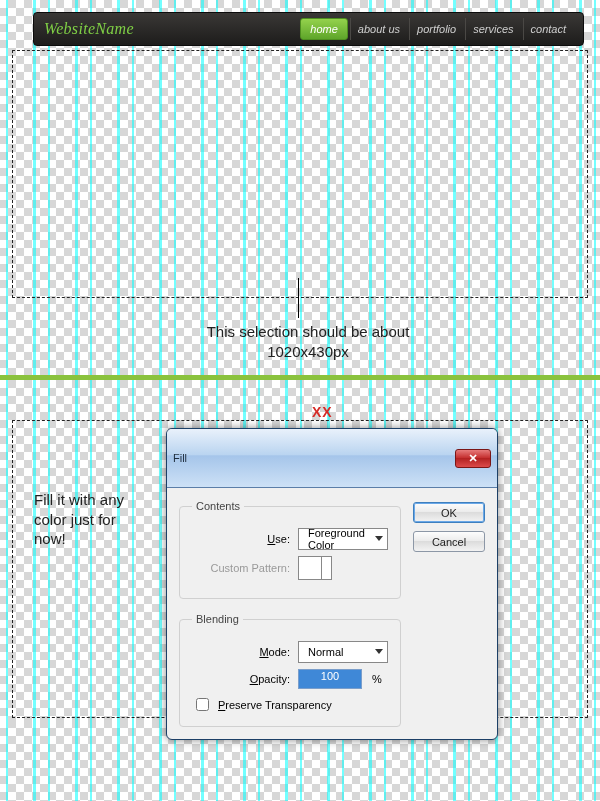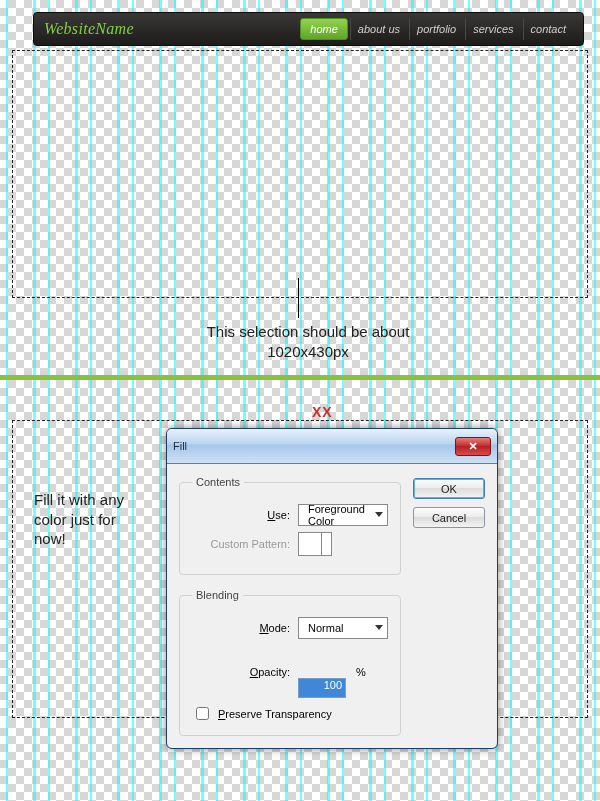--- a/index.html
+++ b/index.html
@@ -99,21 +99,21 @@
     overflow: hidden;
     background: #f0f0f0;
     font-size: 11px;
     color:#000;
   }
   .dlg .titlebar {
     height: 26px;
     background: linear-gradient(#e9f1fb,#b9d4f0 45%,#a5c5ea 46%,#cde1f6);
     display:flex;
     align-items:center;
-    padding:4px 6px;
+    padding:16px 6px;
     border-bottom:1px solid #5b7ea8;
   }
   .dlg .titlebar .ttl { color:#1e2d3d; font-size:11px; }
   .dlg .closebtn {
     margin-left:auto;
     width:34px; height:17px;
     border-radius:3px;
     background: linear-gradient(#e77a7a,#c53131 45%,#b01f1f 46%,#dc4a4a);
     border:1px solid #7a1616;
     display:flex; align-items:center; justify-content:center;
@@ -156,25 +156,24 @@
     border:1px solid #888;
     background:#fff;
     position:relative;
   }
   .swatch:after { content:""; position:absolute; right:-1px; top:-1px; bottom:-1px; width:10px; border-left:1px solid #888; }
 
   .num {
     width:40px;
     height:18px;
     border:1px solid #7a9ecb;
-    text-align:right;
-    padding:0 3px;
+    text-align:center;
+    padding:0 11px;
     background:#3f88d7;
     color:#fff;
-    margin-top:33px;
   }
   .pct { margin-left:4px; }
 
   .chk { display:flex; align-items:center; gap:6px; margin-top:4px; }
   .chk input { width:13px; height:13px; }
 
   .btncol { display:flex; flex-direction:column; gap:8px; width:72px; margin-top:2px; }
   .winbtn {
     height:21px;
     border:1px solid #8c97a6;

